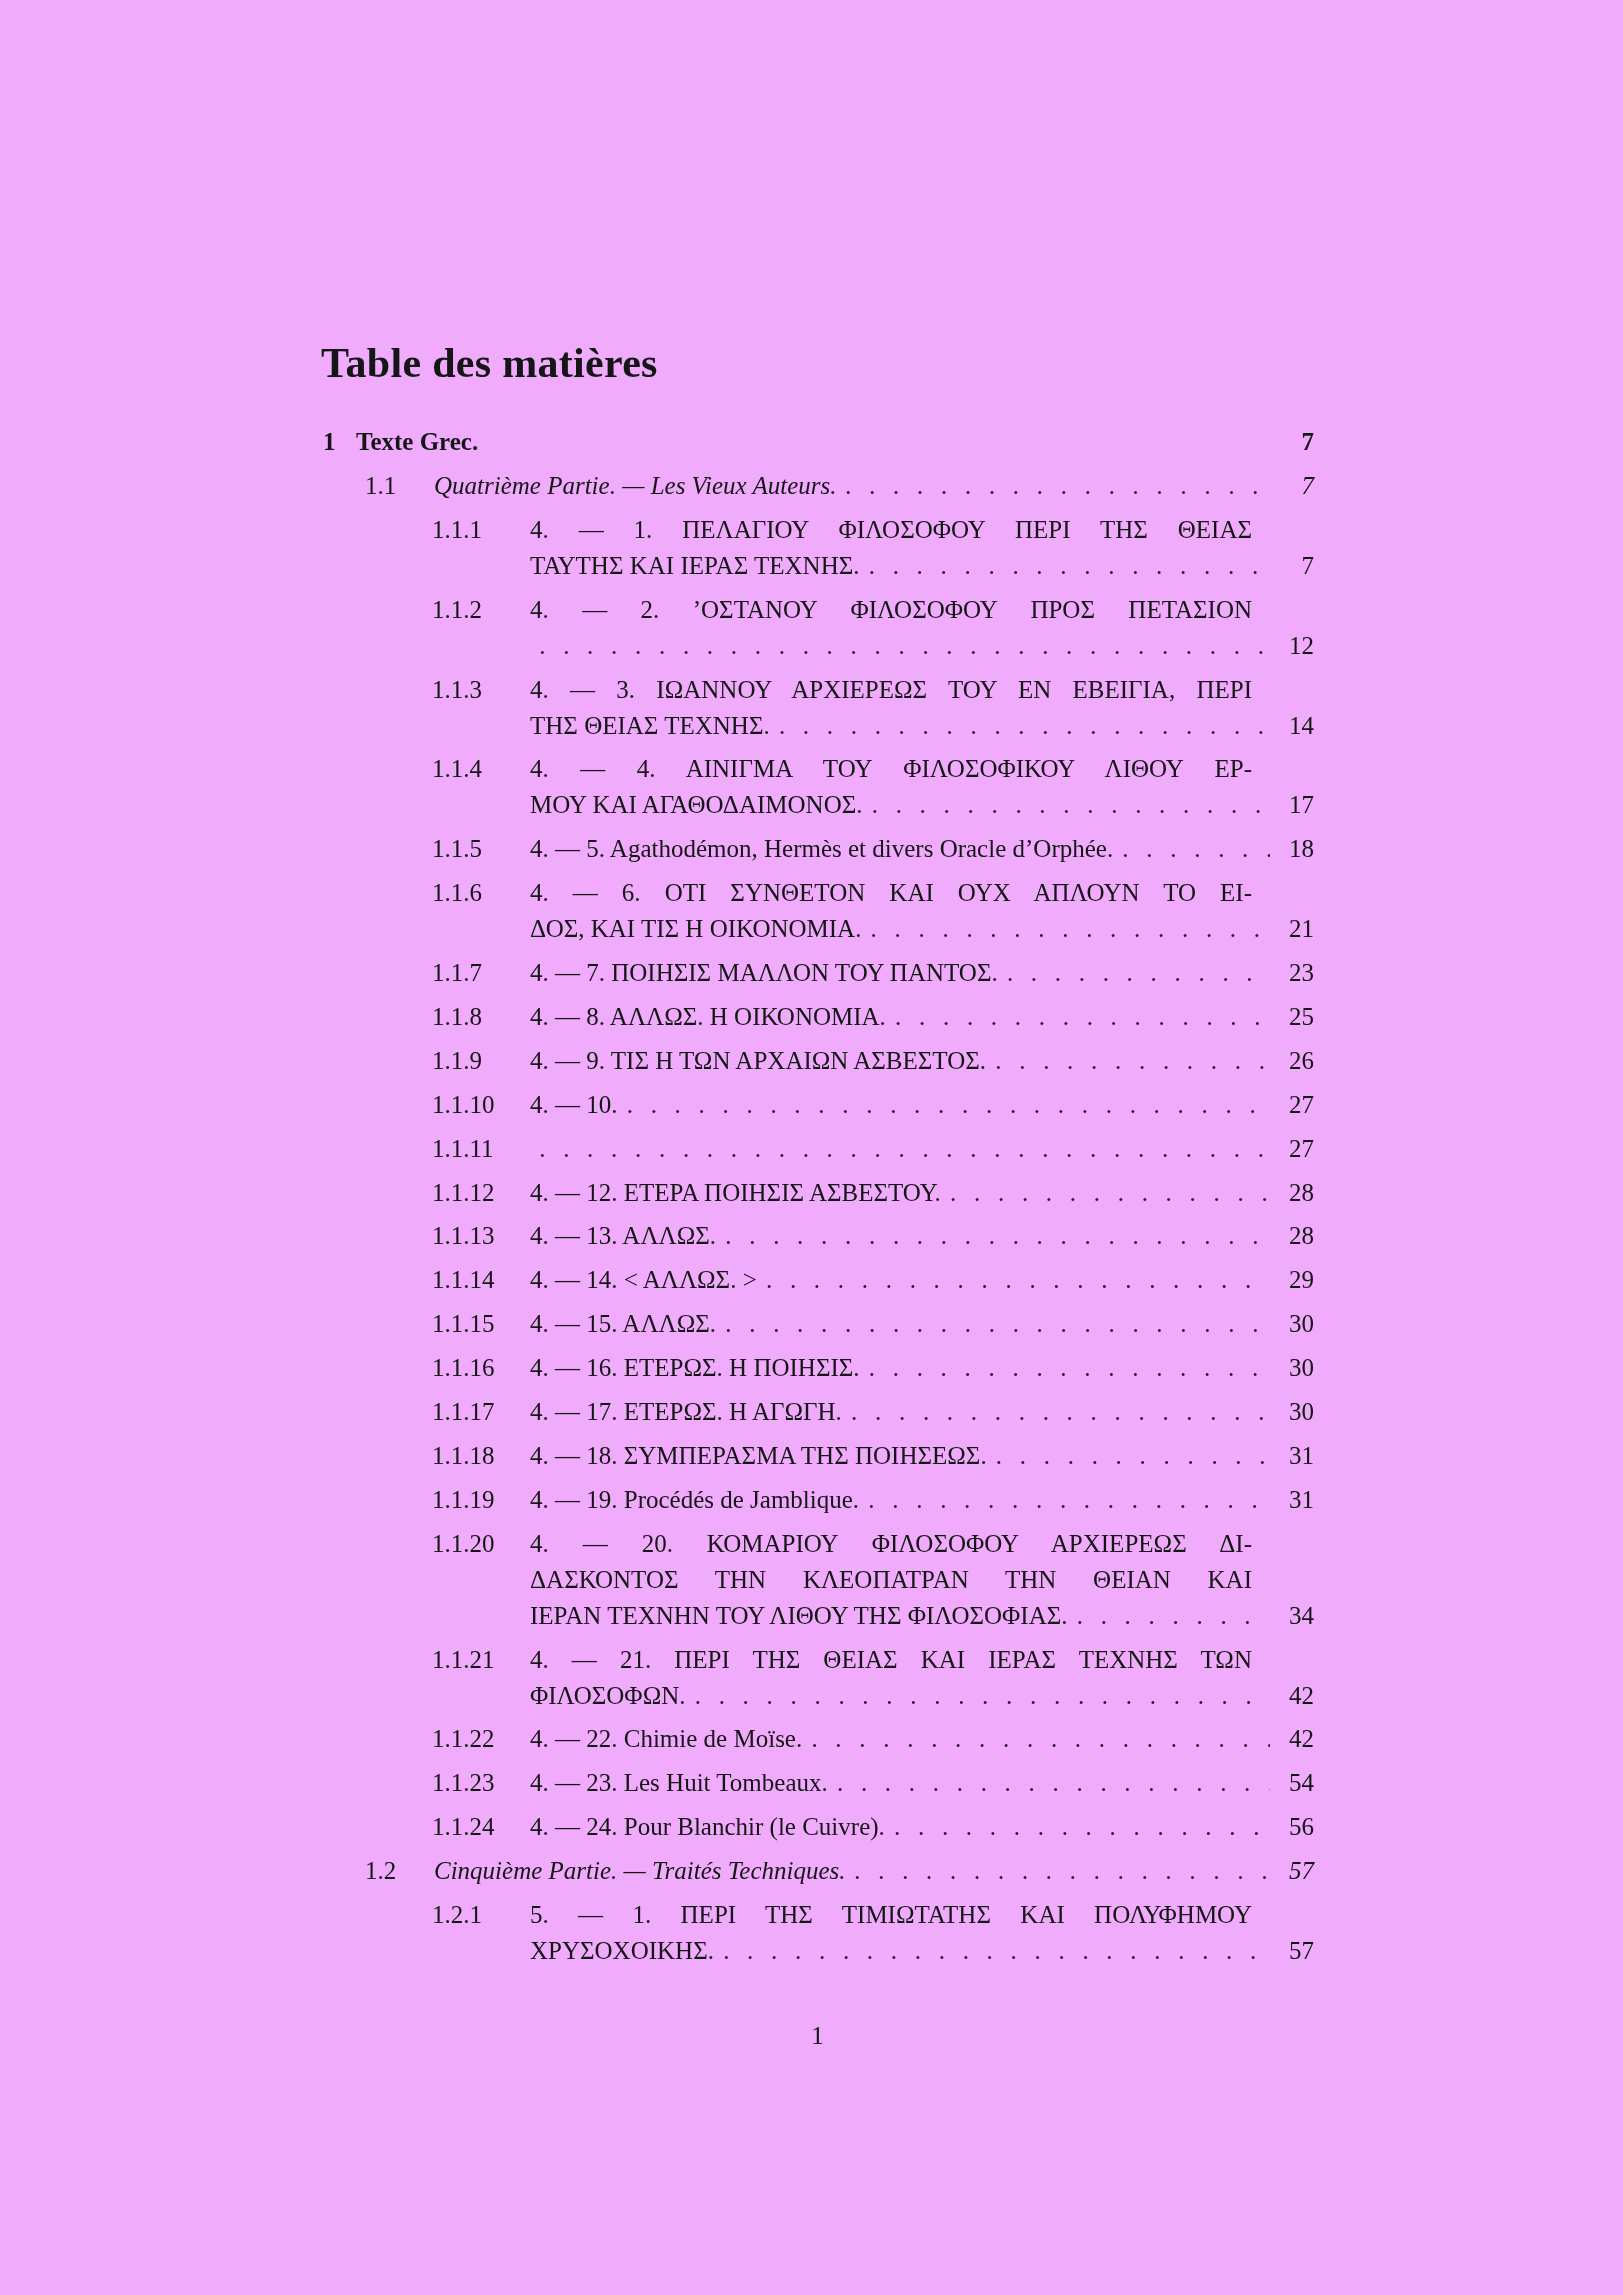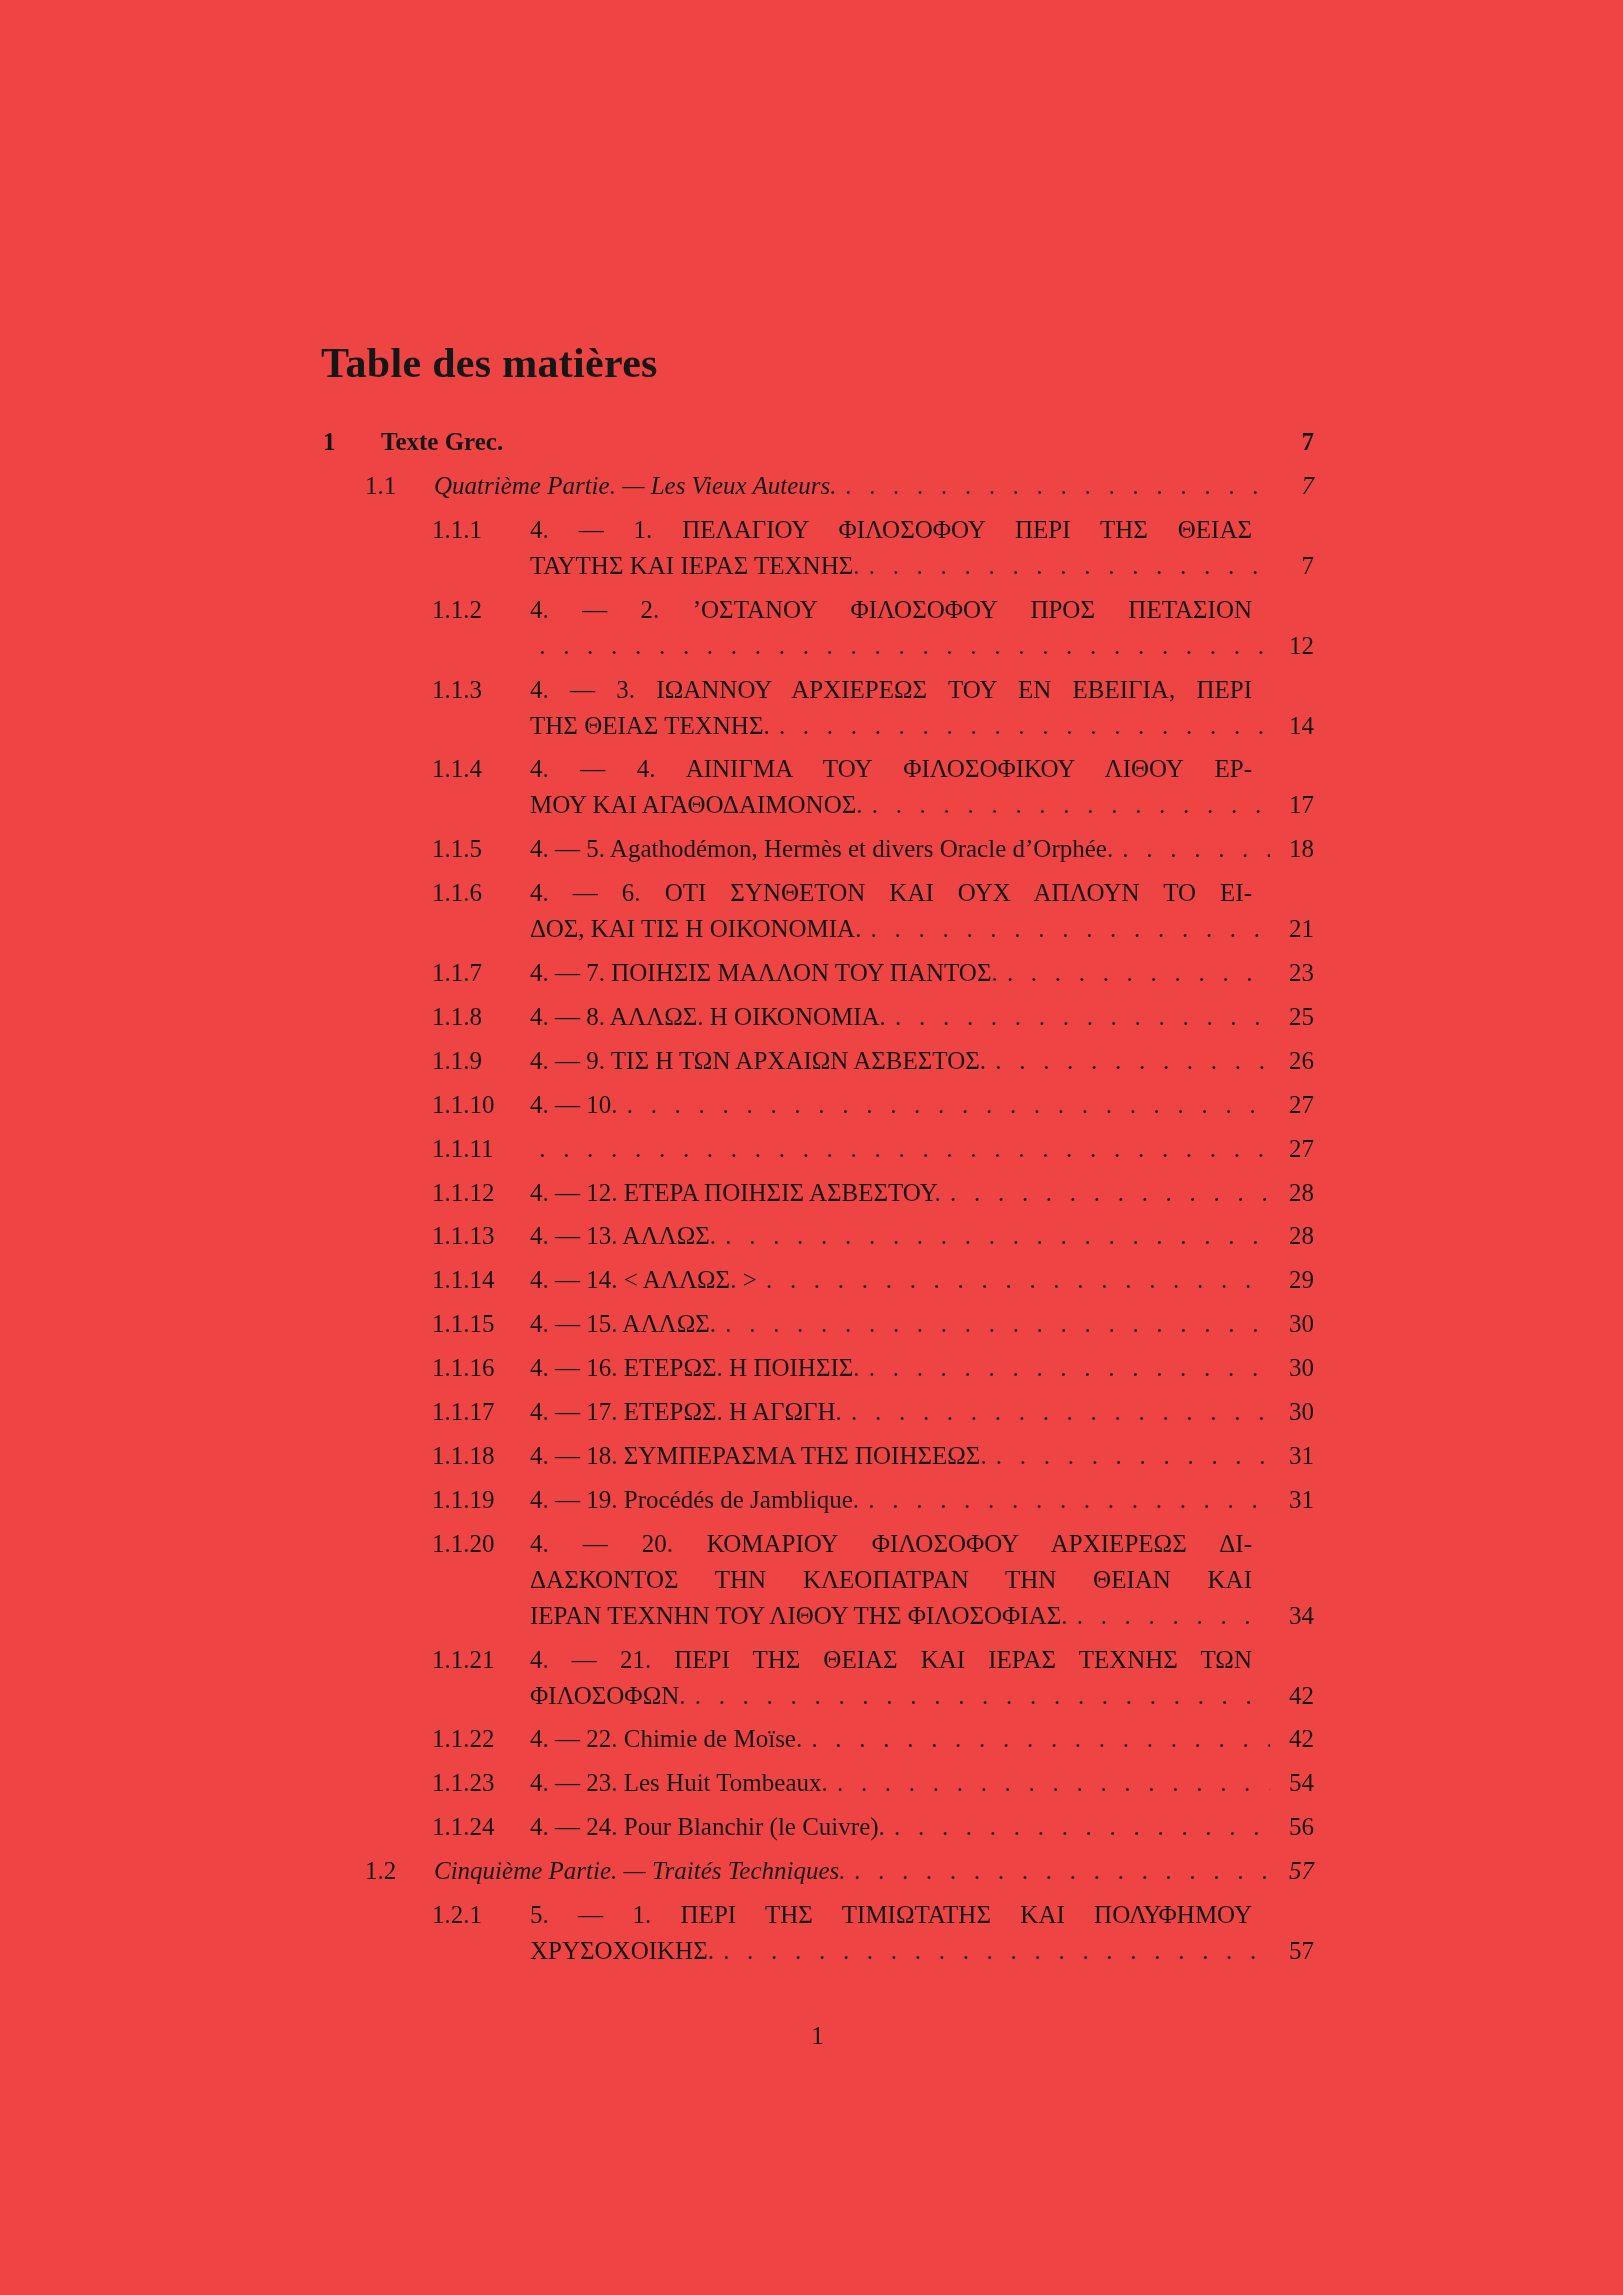--- a/index.html
+++ b/index.html
@@ -4,21 +4,21 @@
 <style>
   html, body {
     margin: 0;
     padding: 0;
     background: #ffffff;
   }
   .page {
     position: relative;
     width: 1623px;
     height: 2295px;
-    background: #ef4444;
+    background: #f0abfc;
     color: #161616;
     font-family: "Liberation Serif", "DejaVu Serif", serif;
     overflow: hidden;
   }
   .title {
     position: absolute;
     left: 321px;
     top: 339px;
     margin: 0;
     font-size: 42px;
@@ -37,21 +37,21 @@
     position: relative;
     margin-bottom: 7.9px;
   }
   .toc-entry .num {
     position: absolute;
     top: 0;
     white-space: nowrap;
   }
   .toc-entry.lvl1 { font-weight: 700; }
   .toc-entry.lvl1 .num { left: 2px; }
-  .toc-entry.lvl1 .lines { margin-left: 60px; }
+  .toc-entry.lvl1 .lines { margin-left: 35px; }
   .toc-entry.lvl2 .num { left: 44px; text-align: right; }
   .toc-entry.lvl2 .lines { margin-left: 113px; font-style: italic; }
   .toc-entry.lvl3 .num { left: 111px; }
   .toc-entry.lvl3 .lines { margin-left: 209px; }
 
   .line.justify {
     text-align: justify;
     text-align-last: justify;
     padding-right: 62px;
   }

